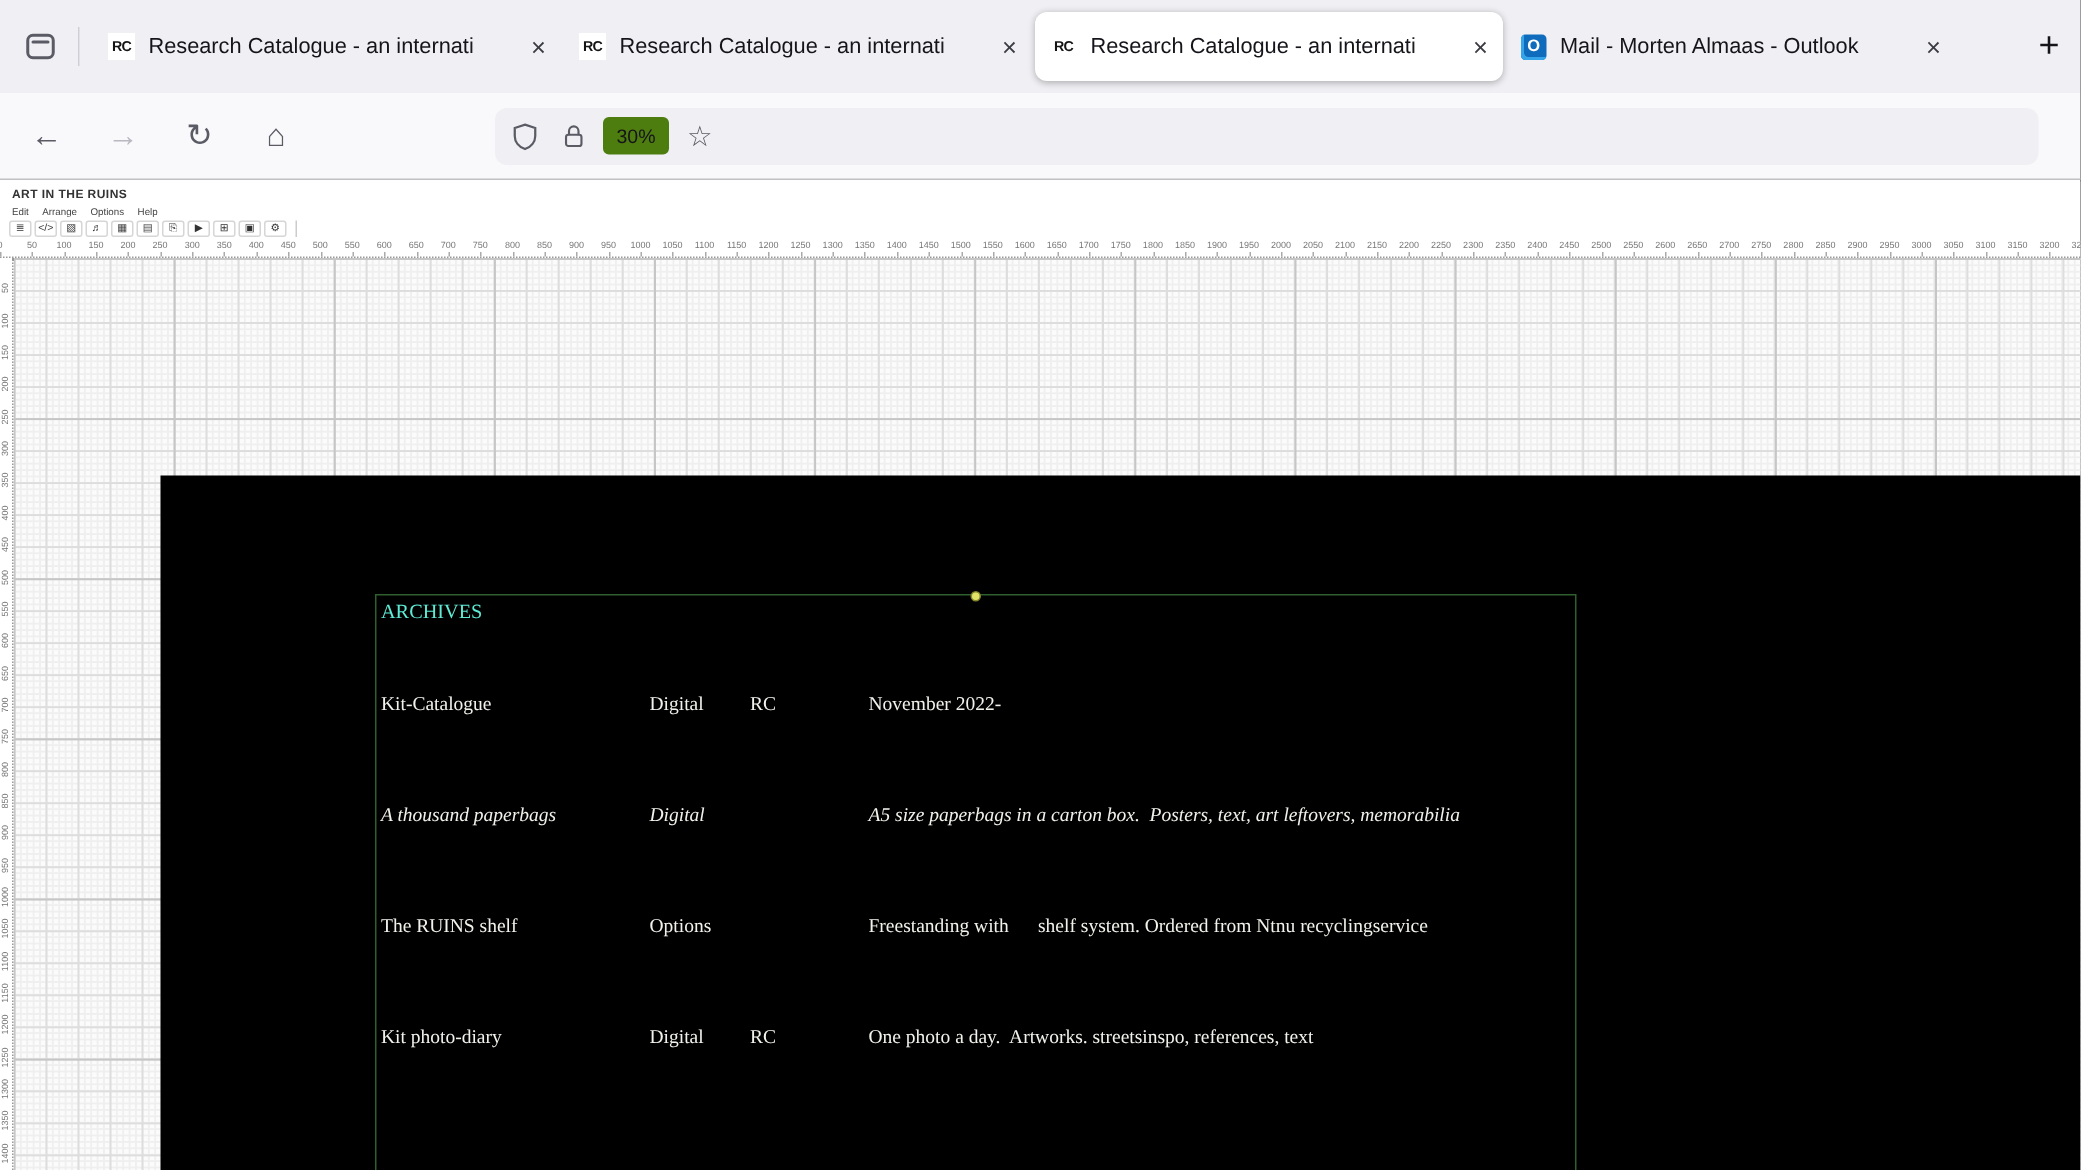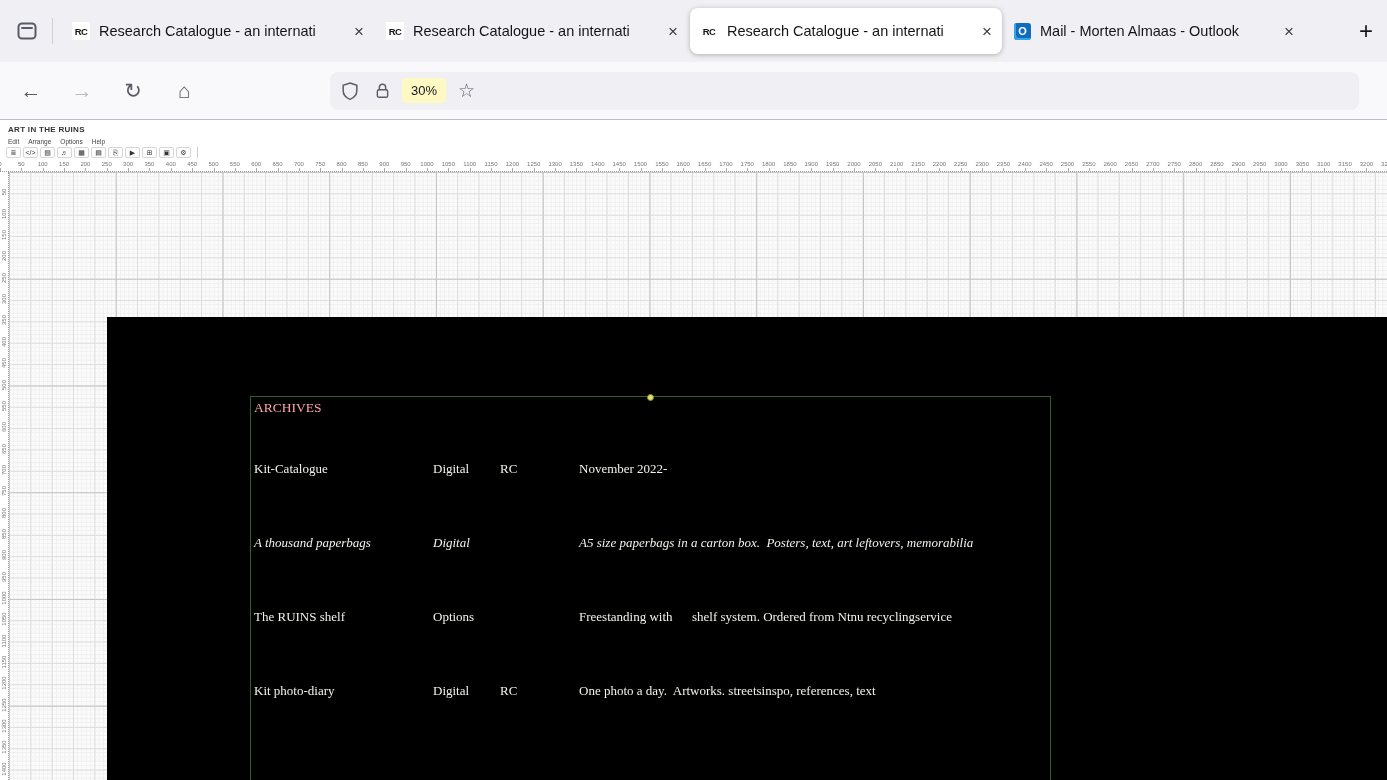--- a/index.html
+++ b/index.html
@@ -45,21 +45,21 @@
     font-size:21px; color:#5b5b66; margin-right:17px; border-radius:4px; }
   .navbtn.disabled { color:#b9b9c1; }
   .urlbar {
     flex:1; height:38px; background:#f0f0f4; border-radius:8px; margin-left:112px; margin-right:14px;
     display:flex; align-items:center; padding:0 10px;
   }
   .urlbar svg { flex:0 0 auto; }
   .url { font-size:15px; margin-left:14px; white-space:nowrap; overflow:hidden; flex:1; }
   .u-gray { color:#5b5b66; }
   .u-dark { color:#15141a; font-weight:600; }
-  .zoombadge { flex:0 0 auto; background:#fef9c3; border-radius:4px; padding:5px 9px; font-size:13px; color:#15141a; margin-left:10px;text-align:right; }
+  .zoombadge { flex:0 0 auto; background:#4d7c0f; border-radius:4px; padding:5px 9px; font-size:13px; color:#15141a; margin-left:10px;text-align:right; }
   .star { flex:0 0 auto; font-size:19px; color:#5b5b66; margin-left:12px; margin-right:2px; }
 
   
   .editor { position:absolute; left:0; top:121px; width:1387px; height:659px; background:#fff; }
   .rc-title { position:absolute; left:8px; top:4px; font-size:8px; font-weight:bold; color:#333; letter-spacing:0.3px; }
   .menubar { position:absolute; left:8px; top:17px; display:flex; gap:9px; }
   .menu-item { font-size:6.5px; color:#444; }
   .toolbar { position:absolute; left:6px; top:26px; display:flex; gap:2px; align-items:center; }
   .tool { width:15px; height:11px; border:1px solid #d6d6d6; border-radius:2px; background:#fff;
     font-size:7px; line-height:9px; text-align:center; color:#333; overflow:hidden; }
@@ -83,21 +83,21 @@
       linear-gradient(to right, #efefef 1px, transparent 1px),
       linear-gradient(to bottom, #efefef 1px, transparent 1px);
     background-size: 106.75px 106.75px, 106.75px 106.75px, 21.35px 21.35px, 21.35px 21.35px, 4.27px 4.27px, 4.27px 4.27px;
   }
 
   .canvas { position:absolute; left:107px; top:196px; width:1280px; height:463px; background:#000; }
 
   .block { position:absolute; left:143px; top:79px; width:801px; height:430px; border:1px solid #2f5f2f; }
   .handle { position:absolute; left:396px; top:-3px; width:7px; height:7px; border-radius:50%;
     background:#dfe468; border:1px solid #85852a; }
-  .heading { position:absolute; left:3px; top:3px; font-family:"Liberation Serif", serif; font-size:13.5px; color:#fca5a5; white-space:pre; }
+  .heading { position:absolute; left:3px; top:3px; font-family:"Liberation Serif", serif; font-size:13.5px; color:#5eead4; white-space:pre; }
   .trow { position:absolute; left:3px; right:2px; display:grid; grid-template-columns:179px 67px 79px 353px 1fr;
     font-family:"Liberation Serif", serif; font-size:13px; color:#f2f2ec; }
   .trow span { white-space:pre; overflow:visible; }
 </style>
 </head>
 <body>
 
 <div class="tabbar">
   <div class="fxview">
     <svg width="24" height="24" viewBox="0 0 24 24">

